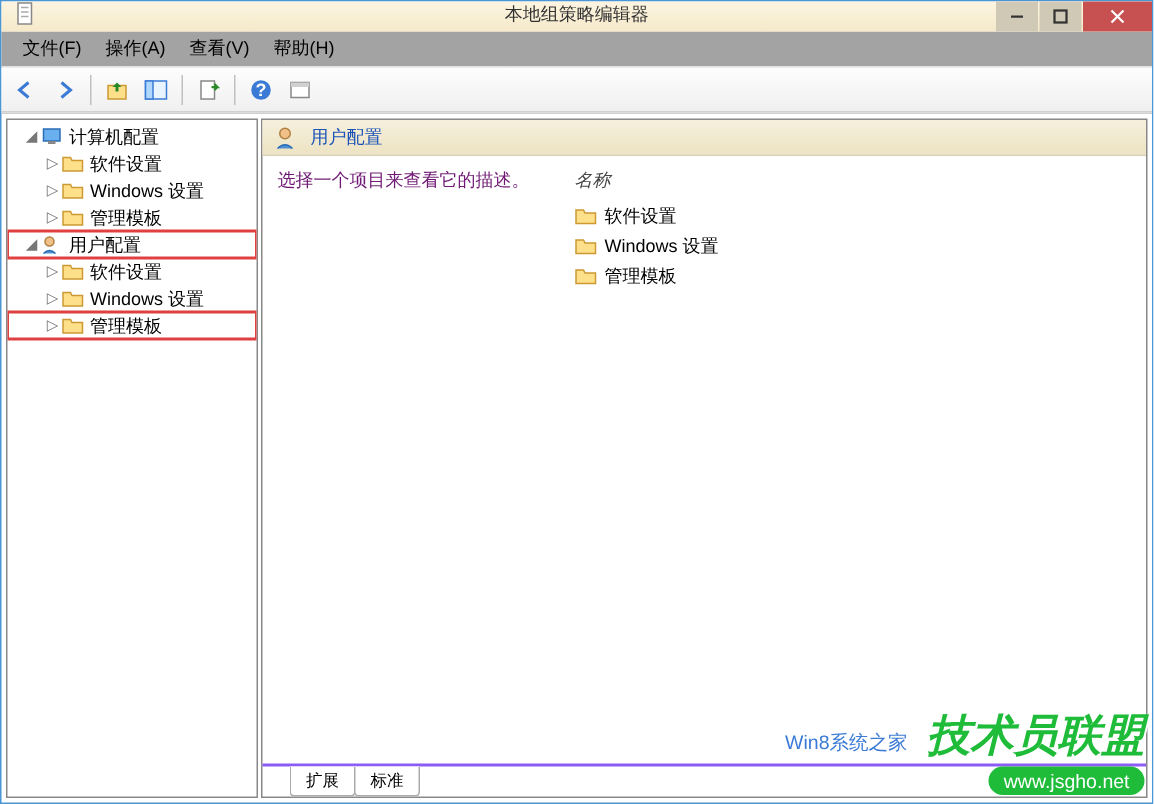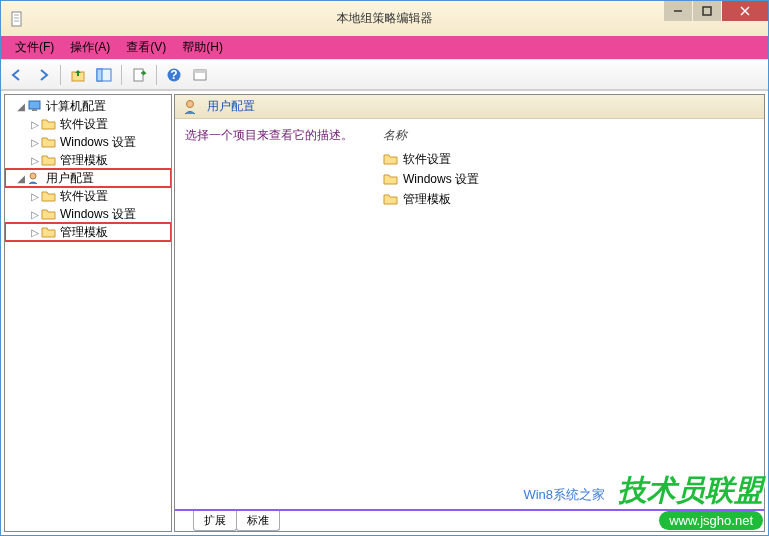--- a/index.html
+++ b/index.html
@@ -1,26 +1,26 @@
 <!DOCTYPE html>
 <html><head>
 <meta charset="utf-8">
 <style>
 * { margin: 0; padding: 0; box-sizing: border-box; font-family: "Microsoft YaHei", "Segoe UI", Tahoma, sans-serif; font-size: 12px; }
 body { background: #fff; width: 769px; height: 536px; overflow: hidden; }
 .window { width: 769px; height: 536px; border: 1px solid #4a95d6; display: flex; flex-direction: column; background: #fff; }
-.titlebar { height: 35px; background: linear-gradient(#fdf5e2, #f5e9c9); display: flex; align-items: center; position: relative; }
+.titlebar { height: 20px; background: linear-gradient(#fdf5e2, #f5e9c9); display: flex; align-items: flex-start; position: relative; }
 .titlebar-icon { width: 16px; height: 16px; margin-left: 8px; }
 .titlebar-title { position: absolute; left: 50%; transform: translateX(-50%); color: #333; }
 .window-controls { position: absolute; right: 0; top: 0; display: flex; }
 .win-btn { width: 28px; height: 20px; display: flex; align-items: center; justify-content: center; cursor: pointer; }
 .win-btn.minimize { background: #d0c9b5; }
 .win-btn.maximize { background: #d0c9b5; margin-left: 1px; }
 .win-btn.close { background: #c75050; color: #fff; width: 46px; margin-left: 1px; }
-.menubar { height: 24px; background: #ec4899; border-bottom: 1px solid #e0e0e0; display: flex; align-items: center; padding: 0 6px; }
+.menubar { height: 24px; background: #a3a3a3; border-bottom: 1px solid #e0e0e0; display: flex; align-items: center; padding: 0 6px; }
 .menu-item { padding: 3px 8px; cursor: pointer; }
 .toolbar { height: 30px; background: linear-gradient(#fdfdfd, #f0f0f0); border-bottom: 1px solid #d0d0d0; display: flex; align-items: center; padding: 0 4px; gap: 2px; }
 .tool-btn { width: 24px; height: 24px; display: flex; align-items: center; justify-content: center; cursor: pointer; border: 1px solid transparent; }
 .tool-sep { width: 1px; height: 20px; background: #c0c0c0; margin: 0 3px; }
 .content { flex: 1; display: flex; border-top: 1px solid #d0d0d0; min-height: 0; }
 .tree-panel { width: 168px; border: 1px solid #888; margin: 3px 1px 3px 3px; background: #fff; overflow: auto; padding: 2px 0; }
 .tree-node { display: flex; align-items: center; height: 18px; padding-left: 4px; cursor: pointer; white-space: nowrap; position: relative; }
 .tree-node.highlighted { outline: 2px solid #e04040; outline-offset: -1px; }
 .tree-toggle { width: 12px; text-align: center; color: #777; font-size: 10px; }
 .tree-icon { width: 16px; height: 14px; margin-right: 3px; display: flex; align-items: center; justify-content: center; }

